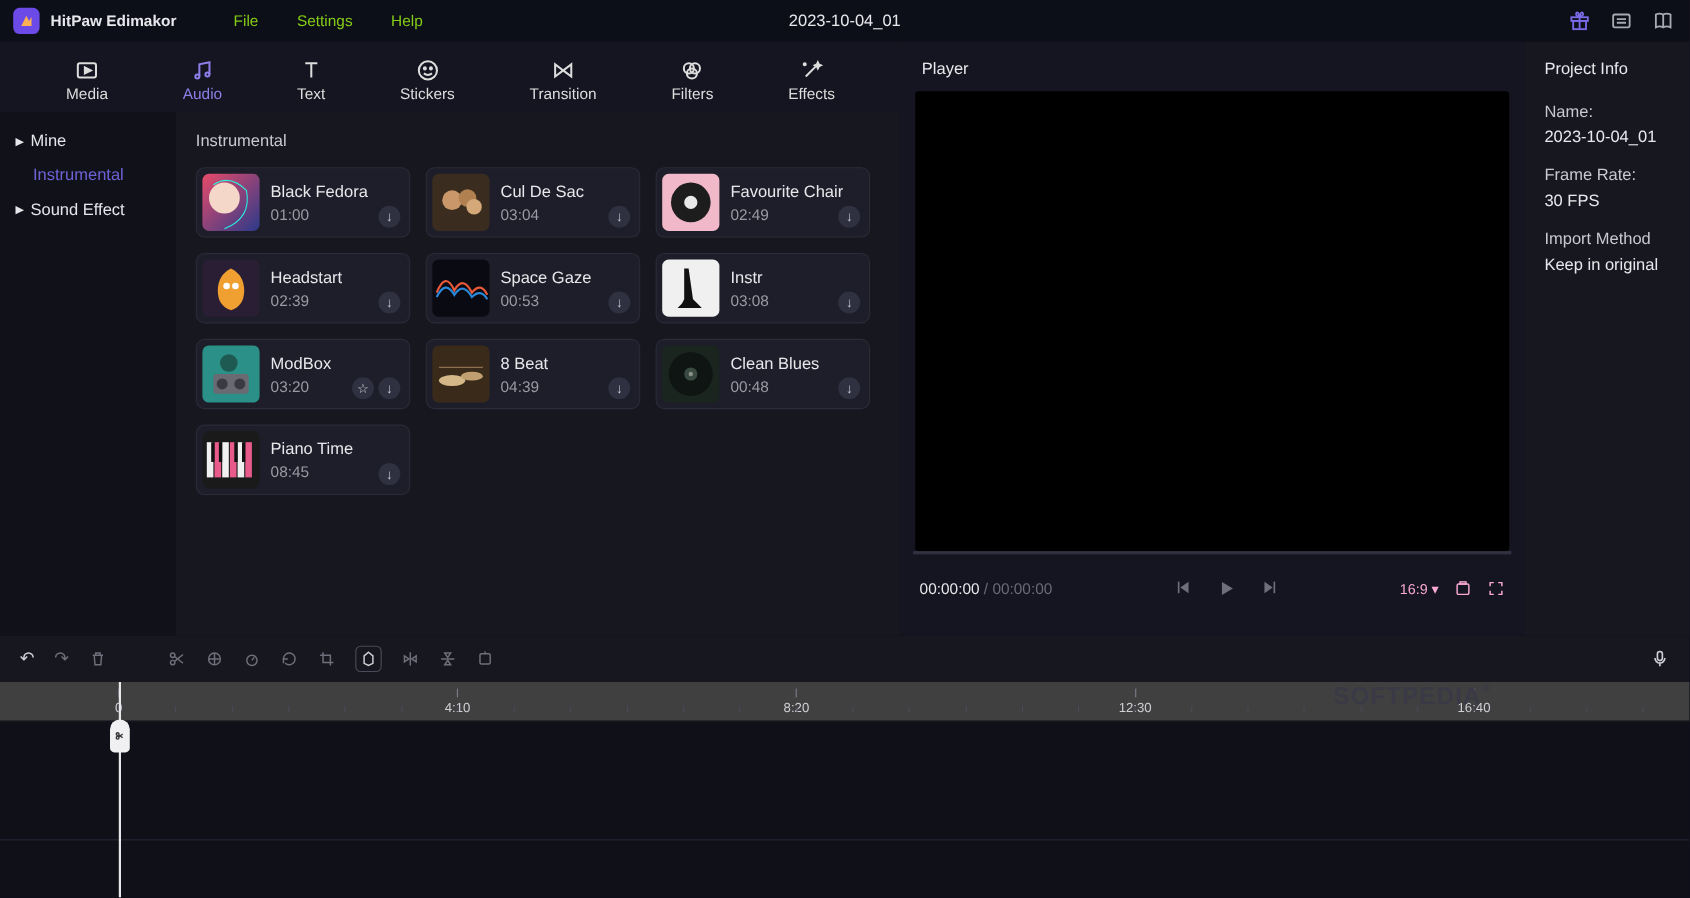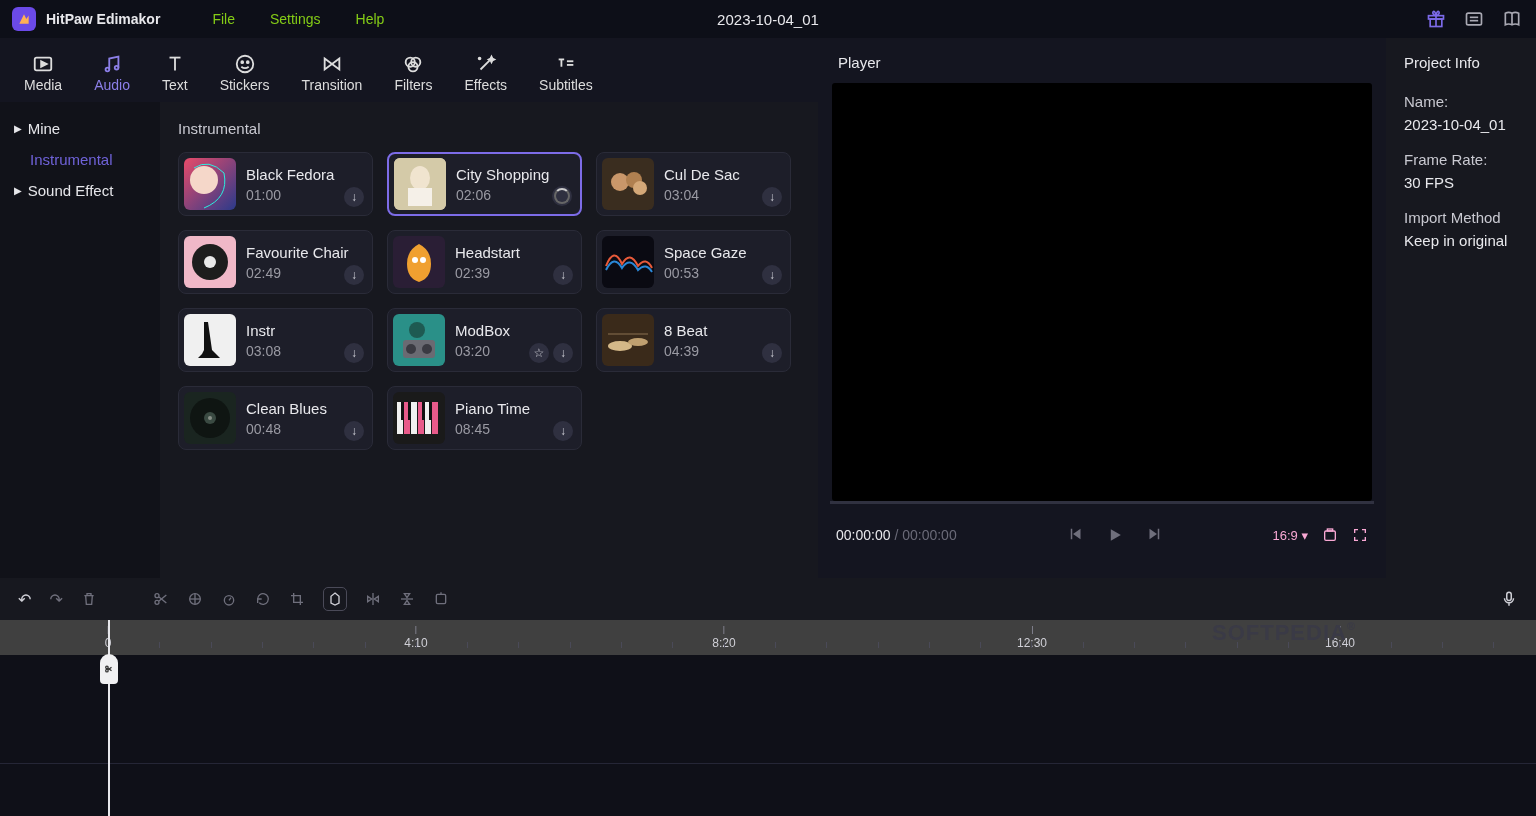--- a/index.html
+++ b/index.html
@@ -9,21 +9,21 @@
 .logo-icon { width: 24px; height: 24px; background: #6b4ae8; border-radius: 6px; display:flex; align-items:center; justify-content:center; margin-right: 10px; }
 .app-name { color: #e8e8ec; font-size: 14px; font-weight: 700; margin-right: 52px; }
 .menu-item { color: #84cc16; font-size: 14px; cursor: pointer; margin-right: 35px; }
 .title-project { color: #e8e8ec; font-size: 15px; position: absolute; left: 50%; transform: translateX(-50%); }
 .title-right { position: absolute; right: 14px; display: flex; gap: 18px; align-items: center; }
 .title-right .ticon { color: #8c7fe8; cursor: pointer; }
 .title-right .ticon.gift { color: #7c6ae8; }
 
 .top-row { display: flex; height: 540px; }
 .tab-bar { height: 64px; display: flex; align-items: center; gap: 32px; padding: 6px 0 0 24px; border-bottom: 0px solid #252636; }
-.tab { display: flex; flex-direction: column; align-items: center; gap: 2px; color: #ddd; cursor: pointer; }
+.tab { display: flex; flex-direction: column; align-items: center; gap: 2px; color: #ddd; cursor: pointer; margin-left: 36px; }
 .tab.active { color: #8c7fe8; }
 .tab .tab-icon { font-size: 20px; }
 .tab .tab-label { font-size: 14px; }
 
 .content-row { display: flex; height: calc(100% - 64px); }
 
 .sidebar { width: 160px; background: #111219; padding: 10px 0; }
 .side-item { padding: 8px 14px; color: #e6e6ea; font-size: 15px; cursor: pointer; display:flex; align-items:center; gap:6px;}
 .side-item.active { color: #8c7fe8; background: #1b1c2a; }
 .side-sub { padding: 6px 14px 6px 30px; color: #6f62d8; font-size: 15px; cursor: pointer; }
@@ -231,36 +231,20 @@
                   <path d="M10 10 Q25 0 40 15 Q45 40 20 50" fill="none" stroke="#2af0e0" stroke-width="1"></path>
                 </svg>
               </div>
             <div class="card-info">
                 <div class="card-title">Black Fedora</div>
                 <div class="card-dur">01:00</div>
               </div>
             <div class="card-action">↓</div>
           </div>
 
-          <div class="card selected">
-            <div class="thumb" style="background:#c9b89a;">
-                <svg width="52" height="52">
-                  <rect width="52" height="52" fill="#d4caa8"></rect>
-                  <ellipse cx="26" cy="20" rx="10" ry="12" fill="#f0e4cf"></ellipse>
-                  <rect x="14" y="30" width="24" height="18" fill="#f5f0e8"></rect>
-                </svg>
-              </div>
-            <div class="card-info">
-                <div class="card-title">City Shopping</div>
-                <div class="card-dur">02:06</div>
-              </div>
-            <div class="card-action">
-                <div class="spinner"></div>
-              </div>
-          </div>
 
           <div class="card">
             <div class="thumb" style="background:#3a2d1f;">
                 <svg width="52" height="52">
                   <circle cx="18" cy="24" r="9" fill="#c9976a"></circle>
                   <circle cx="32" cy="22" r="8" fill="#b08050"></circle>
                   <circle cx="38" cy="30" r="7" fill="#d4a878"></circle>
                 </svg>
               </div>
             <div class="card-info">

